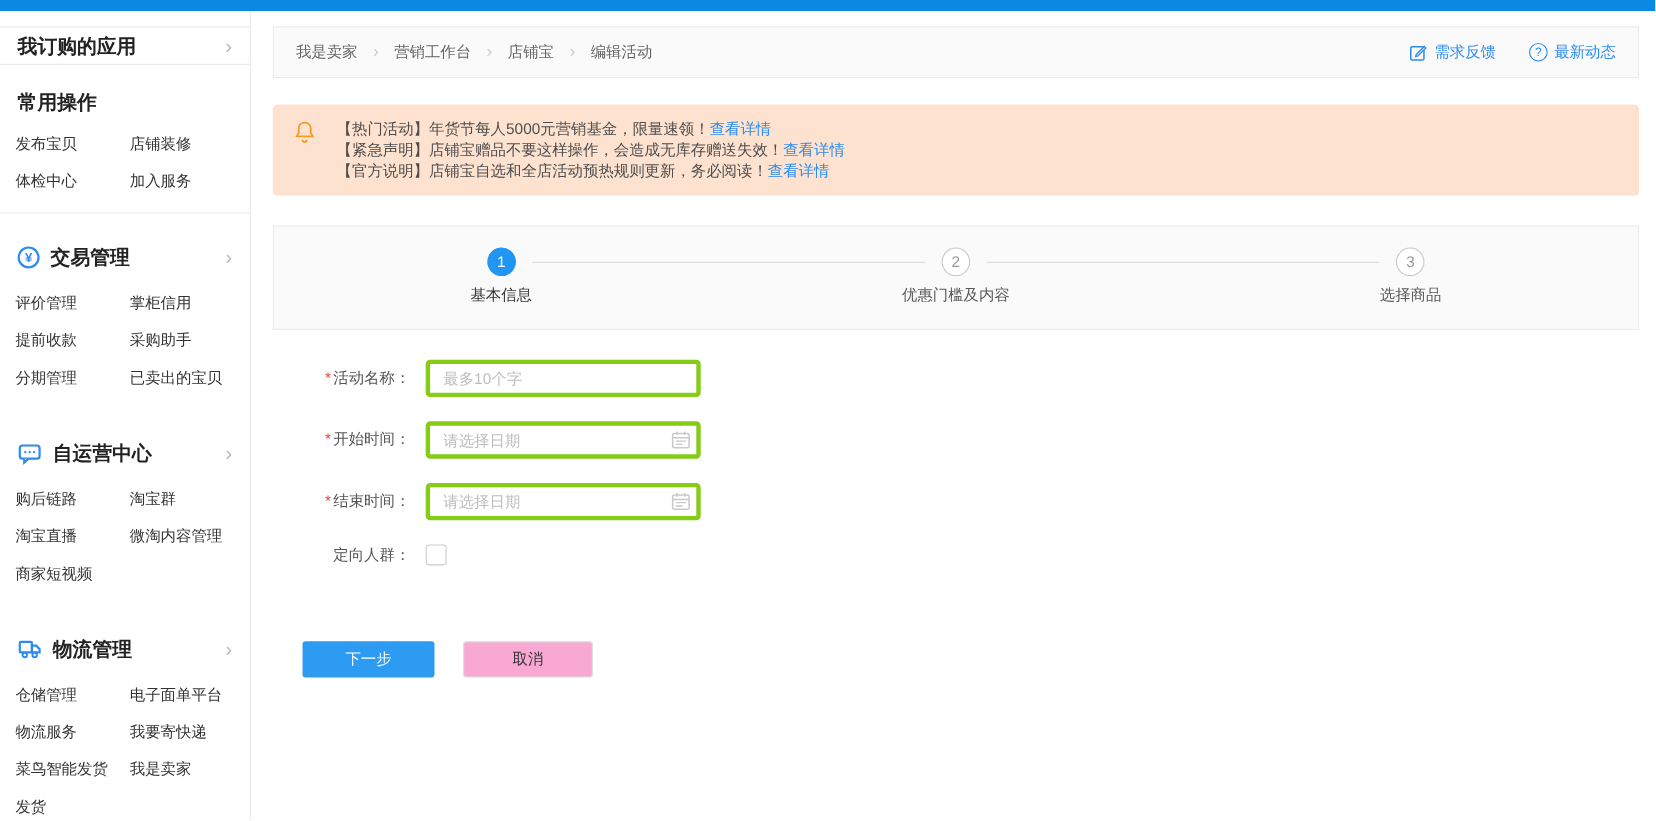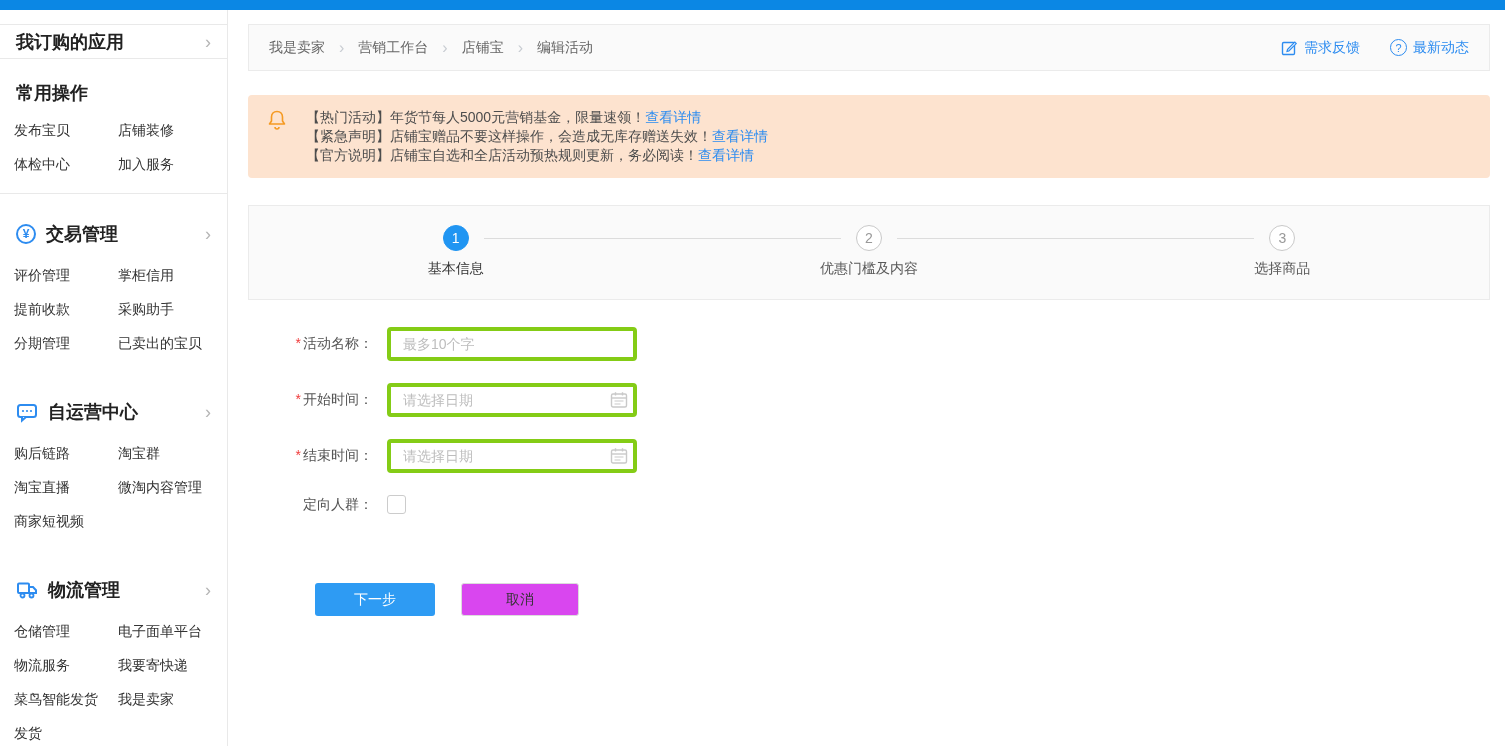--- a/index.html
+++ b/index.html
@@ -81,24 +81,24 @@
   .radio.checked::after { content:""; position:absolute; left:3px; top:3px;
            width:10px; height:10px; border-radius:50%; background:#2095f2; }
   .radio-label { margin:0 30px 0 9px; font-size:14px; color:#333; cursor:pointer; }
   .warn { display:flex; align-items:center; margin-left:88px; }
   .warn-text { color:#c4c4c4; font-size:14px; margin-left:10px; }
 
   .cbx-row { margin-bottom:69px; }
   .checkbox { width:19px; height:19px; border:1px solid #ccc; border-radius:3px;
               background:#fff; cursor:pointer; }
 
-  .btn-row { display:flex; align-items:center;margin-left:40px; }
+  .btn-row { display:flex; align-items:center; }
   .btn-primary { width:120px; height:33px; background:#2e9bf3; border:none; border-radius:3px;
                  color:#fff; font-size:14px; cursor:pointer; font-family:inherit; }
-  .btn-default { width:118px; height:33px; background:#d946ef; border:1px solid #dcdcdc;
+  .btn-default { width:118px; height:33px; background:#f9a8d4; border:1px solid #dcdcdc;
                  border-radius:3px; color:#333; font-size:14px; margin-left:26px;
                  cursor:pointer; font-family:inherit; }
   svg { display:block; }
 </style>
 </head>
 <body>
 
 <div class="topbar"></div>
 
 <div class="layout">

